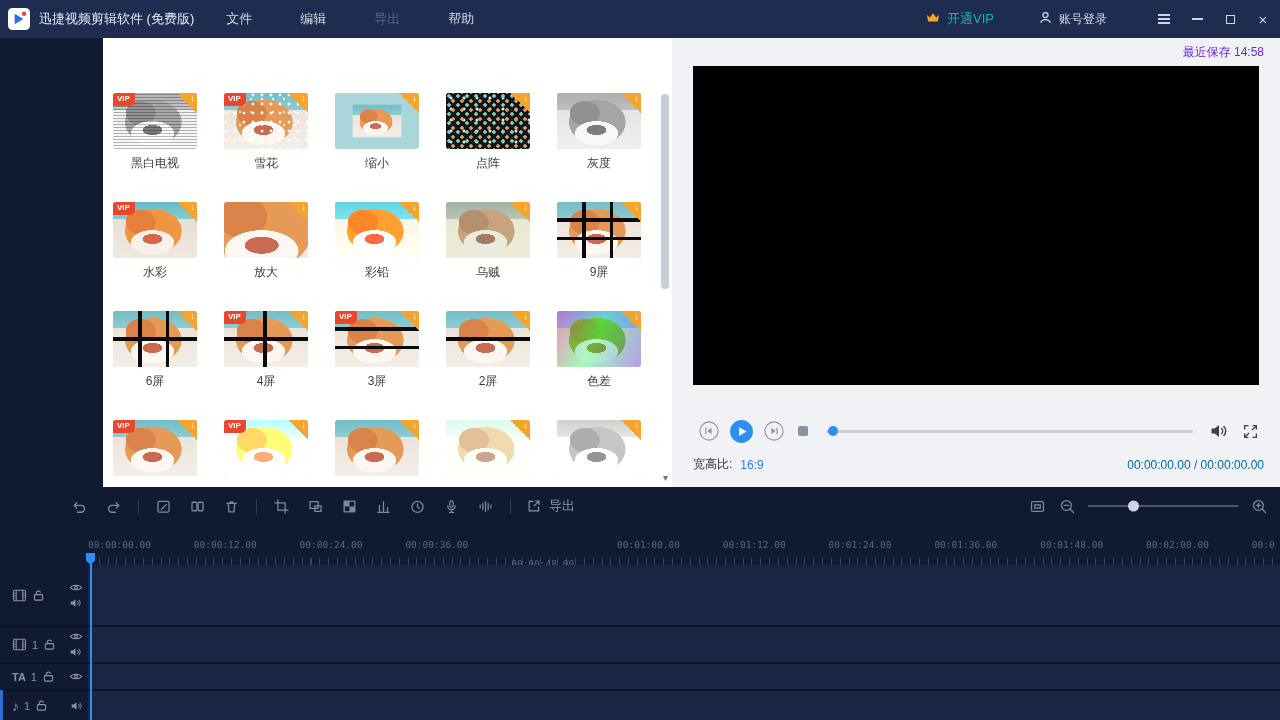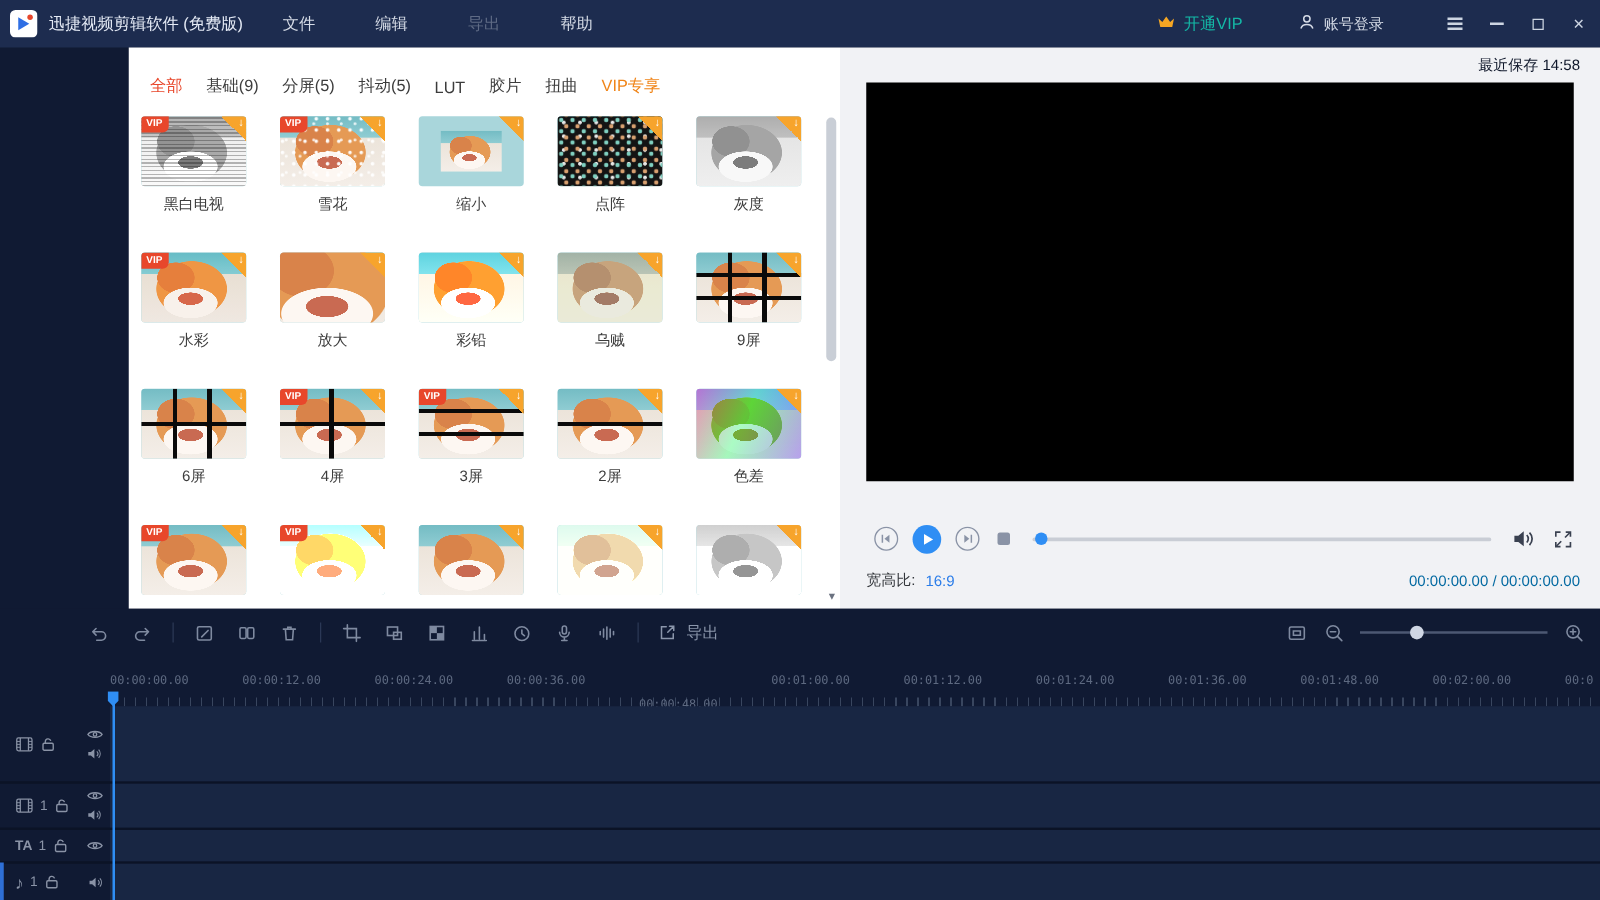--- a/index.html
+++ b/index.html
@@ -69,21 +69,21 @@
 .vip-badge{position:absolute;left:0;top:0;background:#e8472b;color:#fff;font-size:8px;font-weight:bold;line-height:1;padding:2px 5px 3px 4px;border-radius:0 0 5px 0;z-index:2}
 .dl-corner{position:absolute;right:0;top:0;width:20px;height:20px;background:linear-gradient(225deg,#f7a42c 50%,transparent 50%);z-index:2}
 .dl-corner i{position:absolute;top:0;right:2px;font-style:normal;font-size:9px;color:#fff;line-height:11px}
 .fname{margin-top:7px;text-align:center;font-size:12px;color:#3c3c3c;height:14px;line-height:14px;white-space:nowrap}
 .fscroll{position:absolute;right:3px;top:48px;width:8px;height:392px}
 .fscroll-thumb{position:absolute;left:0;top:8px;width:8px;height:195px;background:#c9ced6;border-radius:4px;cursor:pointer}
 .fscroll-down{position:absolute;right:4px;bottom:4px;font-size:10px;color:#6b7280;cursor:pointer;line-height:1}
 
 
 .preview{position:absolute;left:672px;top:38px;width:608px;height:449px;background:#f1f2f5}
-.saved{position:absolute;top:6px;right:16px;font-size:12px;color:#0f172a}
+.saved{position:absolute;top:6px;right:16px;font-size:12px;color:#6d28d9}
 .video{position:absolute;left:21px;top:28px;width:566px;height:319px;background:#000}
 .transport{position:absolute;left:21px;top:380px;width:566px;height:26px;display:flex;align-items:center}
 .tp-btn{display:flex;align-items:center;justify-content:center;cursor:pointer;flex:0 0 auto}
 .seek{position:relative;flex:1;height:3px;background:#c9cdd5;border-radius:2px;margin:0 16px;cursor:pointer}
 .seek-handle{position:absolute;left:2px;top:50%;transform:translateY(-50%);width:10px;height:10px;border-radius:50%;background:#2f8ef4;cursor:pointer}
 .info{position:absolute;left:21px;top:418px;right:16px;display:flex;align-items:center;font-size:12px}
 .aspect-label{color:#33363b}
 .aspect-value{color:#2b7de9;margin-left:8px;cursor:pointer}
 .timecode{margin-left:auto;color:#0369a1;font-family:Liberation Sans, sans-serif;font-size:12px}
 
@@ -169,30 +169,20 @@
           </span>
         <span class="win-btn">
             <span>×</span>
           </span>
       </span>
     </span>
   </div>
 
 
   <div class="fpanel">
-    <div class="ftabs">
-        <span class="ftab active">全部</span>
-        <span class="ftab">基础(9)</span>
-        <span class="ftab">分屏(5)</span>
-        <span class="ftab">抖动(5)</span>
-        <span class="ftab">LUT</span>
-        <span class="ftab">胶片</span>
-        <span class="ftab">扭曲</span>
-        <span class="ftab vip">VIP专享</span>
-      </div>
     <div class="fgrid">
   <div class="fitem">
     <div class="thumb fx-bwtv">
       <div class="thumb-inner"></div>
       <div class="fx-ov"></div>
       <span class="vip-badge">VIP</span>
       <span class="dl-corner">
               <i>↓</i>
             </span>
     </div>

